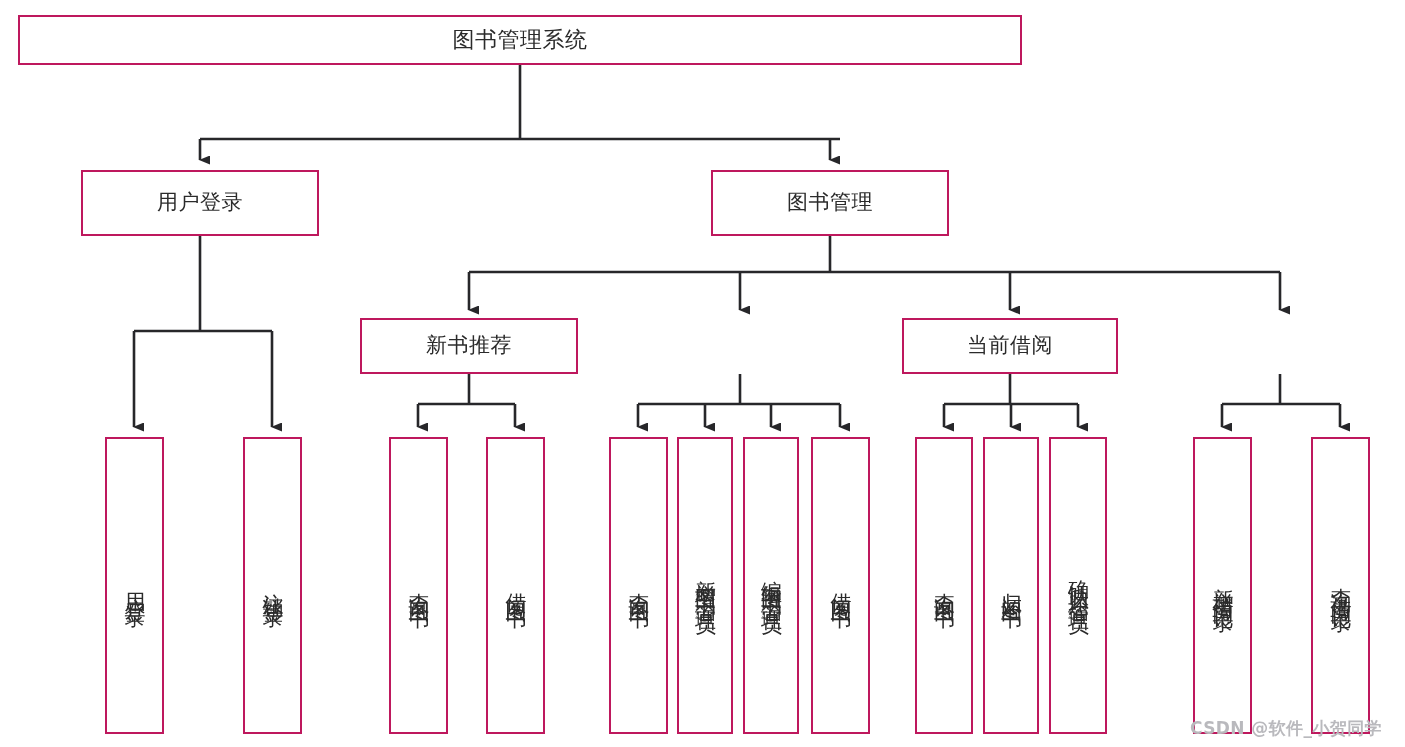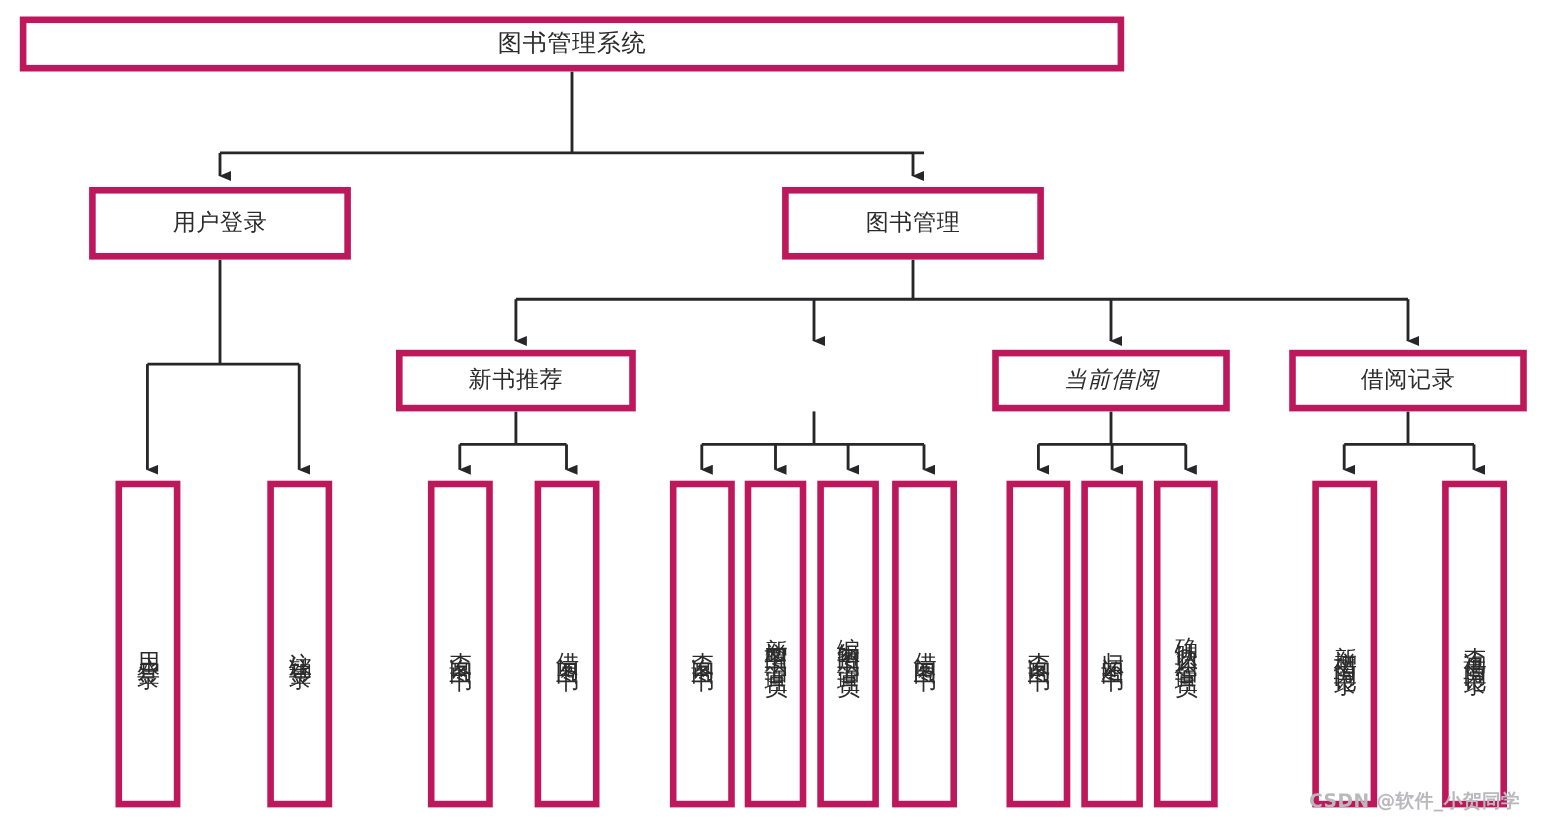--- a/index.html
+++ b/index.html
@@ -22,21 +22,21 @@
     position: absolute;
     left: 0;
     top: 0;
     width: 1405px;
     height: 747px;
   }
   .node-box {
     position: absolute;
     box-sizing: border-box;
     background: #ffffff;
-    border: 6px solid #be185d;
+    border: 2px solid #be185d;
     display: flex;
     align-items: center;
     justify-content: center;
     overflow: hidden;
   }
   .node-label {
     color: #2b2b2b;
     font-family: "DejaVu Sans", "Liberation Sans", sans-serif;
     text-align: center;
     white-space: nowrap;
@@ -130,25 +130,22 @@
   <div class="node-box" style="left:81px; top:170px; width:238px; height:66px;">
     <span class="node-label lbl-h">用户登录</span>
   </div>
   <div class="node-box" style="left:360px; top:318px; width:218px; height:56px;">
     <span class="node-label lbl-h">新书推荐</span>
   </div>
 
   <div class="node-box" style="left:711px; top:170px; width:238px; height:66px;">
     <span class="node-label lbl-h">图书管理</span>
   </div>
-  <div class="node-box" style="left:902px; top:318px; width:216px; height:56px;font-style:italic;">
+  <div class="node-box" style="left:902px; top:318px; width:216px; height:56px;">
     <span class="node-label lbl-h">当前借阅</span>
-  </div>
-  <div class="node-box" style="left:1172px; top:318px; width:216px; height:56px;">
-    <span class="node-label lbl-h">借阅记录</span>
   </div>
 
   <div class="node-box" style="left:105px; top:437px; width:59px; height:297px;">
     <span class="node-label lbl-v">用户登录</span>
   </div>
   <div class="node-box" style="left:243px; top:437px; width:59px; height:297px;">
     <span class="node-label lbl-v">注销登录</span>
   </div>
 
   <div class="node-box" style="left:389px; top:437px; width:59px; height:297px;">

